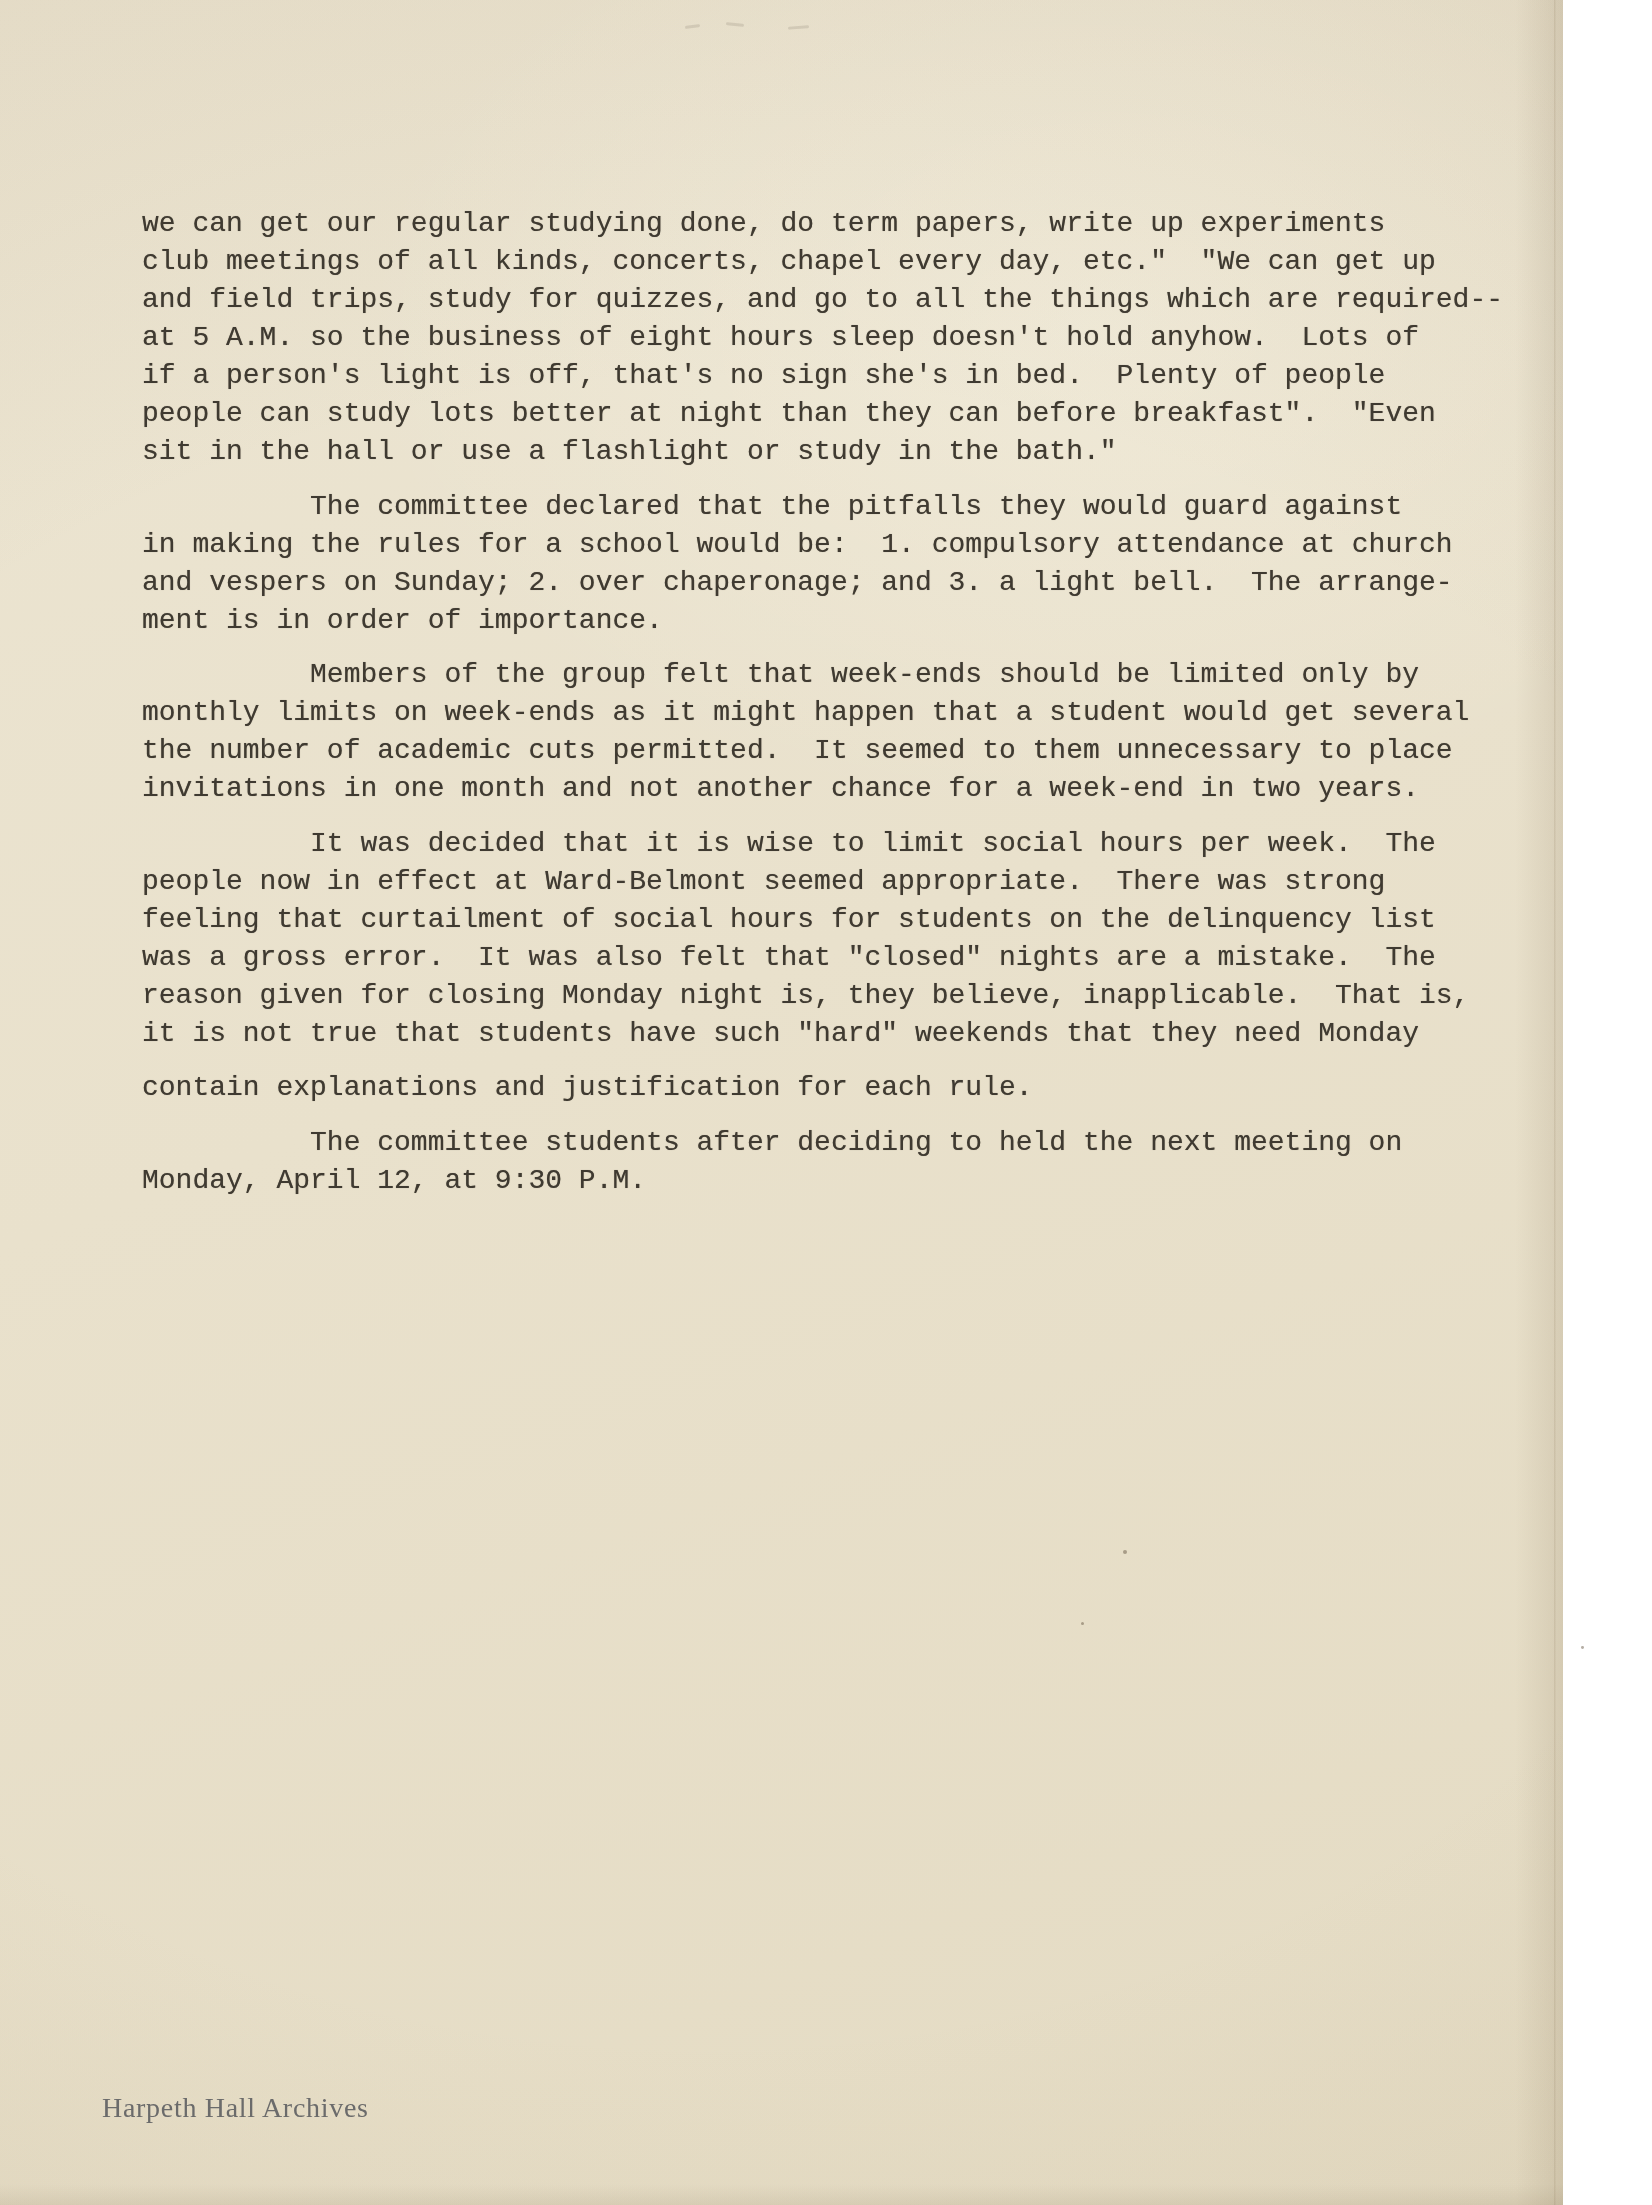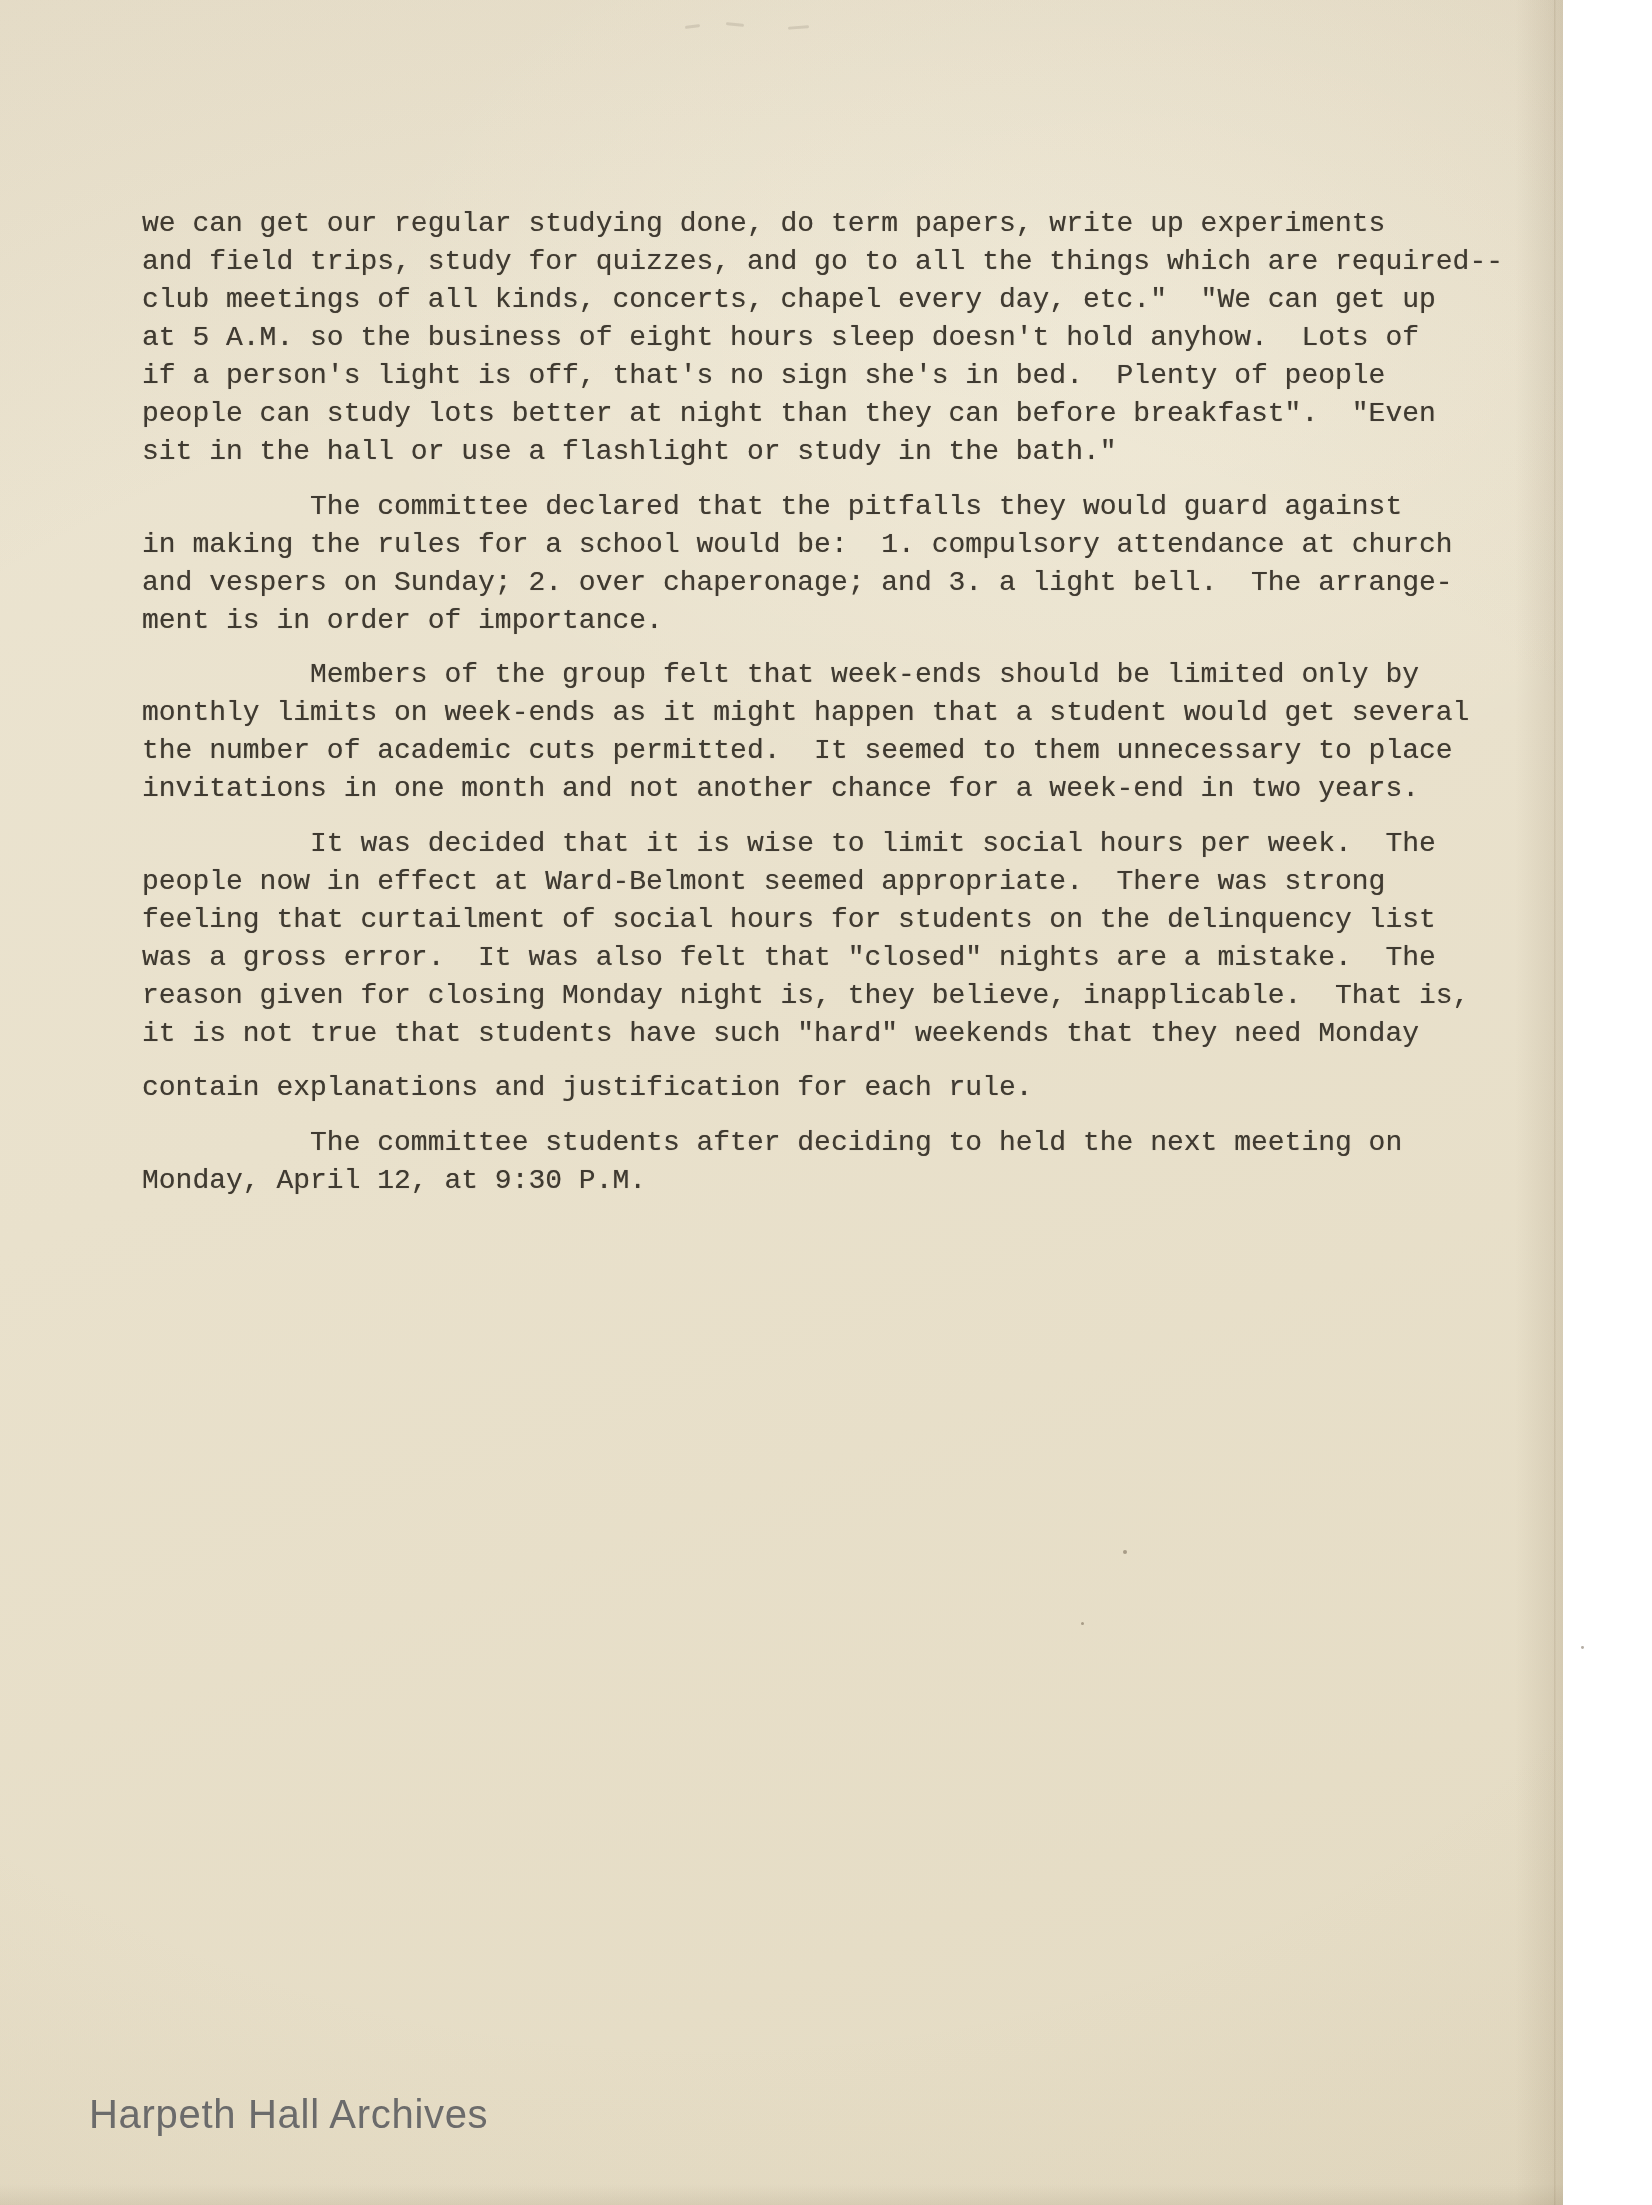--- a/index.html
+++ b/index.html
@@ -75,45 +75,45 @@
     font-size: 28px;
     line-height: 38px;
     color: #3f3a31;
     text-shadow: 0 0 0.7px rgba(62,55,42,0.55);
   }
   .paragraph { margin: 0 0 16.5px 0; }
   .line { white-space: pre; }
 
   .watermark {
     position: absolute;
-    left: 89px;
+    left: 102px;
     top: 2092px;
-    font-family: Liberation Sans, sans-serif;
-    font-size: 40px;
+    font-family: Liberation Serif, serif;
+    font-size: 28px;
     font-weight: 400;
     color: #6b6b6b;
     letter-spacing: 0.7px;
   }
 </style>
 </head>
 <body>
 
 <div class="page">
 
   <div class="pencil-mark">
     <span class="m1"></span>
       <span class="m2"></span>
       <span class="m3"></span>
   </div>
 
   <div class="text-block">
       <div class="paragraph">
         <div class="line">we can get our regular studying done, do term papers, write up experiments</div>
+        <div class="line">club meetings of all kinds, concerts, chapel every day, etc."  "We can get up</div>
         <div class="line">and field trips, study for quizzes, and go to all the things which are required--</div>
-        <div class="line">club meetings of all kinds, concerts, chapel every day, etc."  "We can get up</div>
         <div class="line">at 5 A.M. so the business of eight hours sleep doesn't hold anyhow.  Lots of</div>
         <div class="line">if a person's light is off, that's no sign she's in bed.  Plenty of people</div>
         <div class="line">people can study lots better at night than they can before breakfast".  "Even</div>
         <div class="line">sit in the hall or use a flashlight or study in the bath."</div>
       </div>
       <div class="paragraph">
         <div class="line">          The committee declared that the pitfalls they would guard against</div>
         <div class="line">in making the rules for a school would be:  1. compulsory attendance at church</div>
         <div class="line">and vespers on Sunday; 2. over chaperonage; and 3. a light bell.  The arrange-</div>
         <div class="line">ment is in order of importance.</div>

